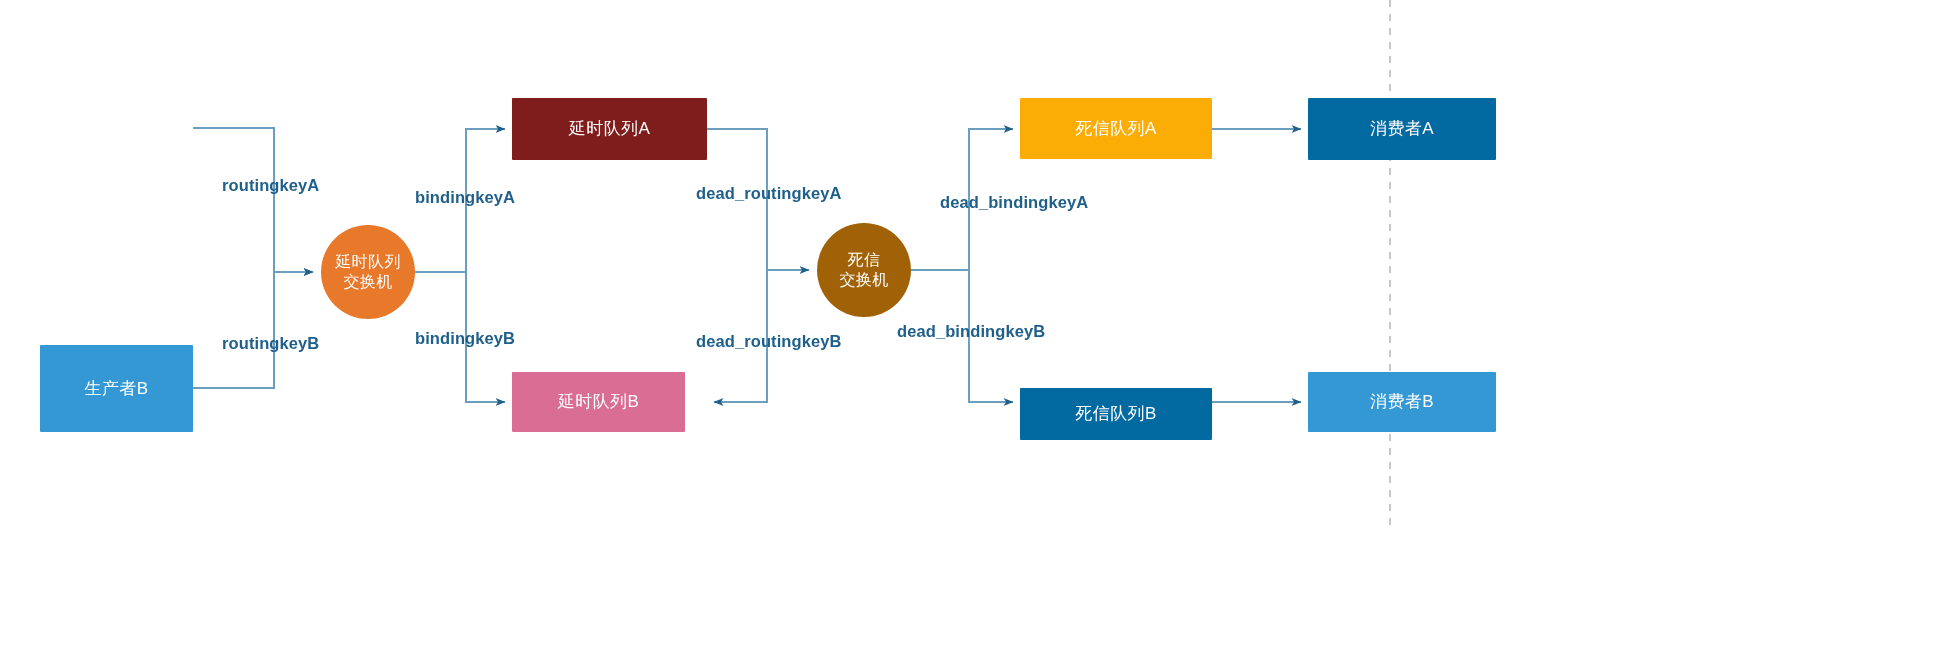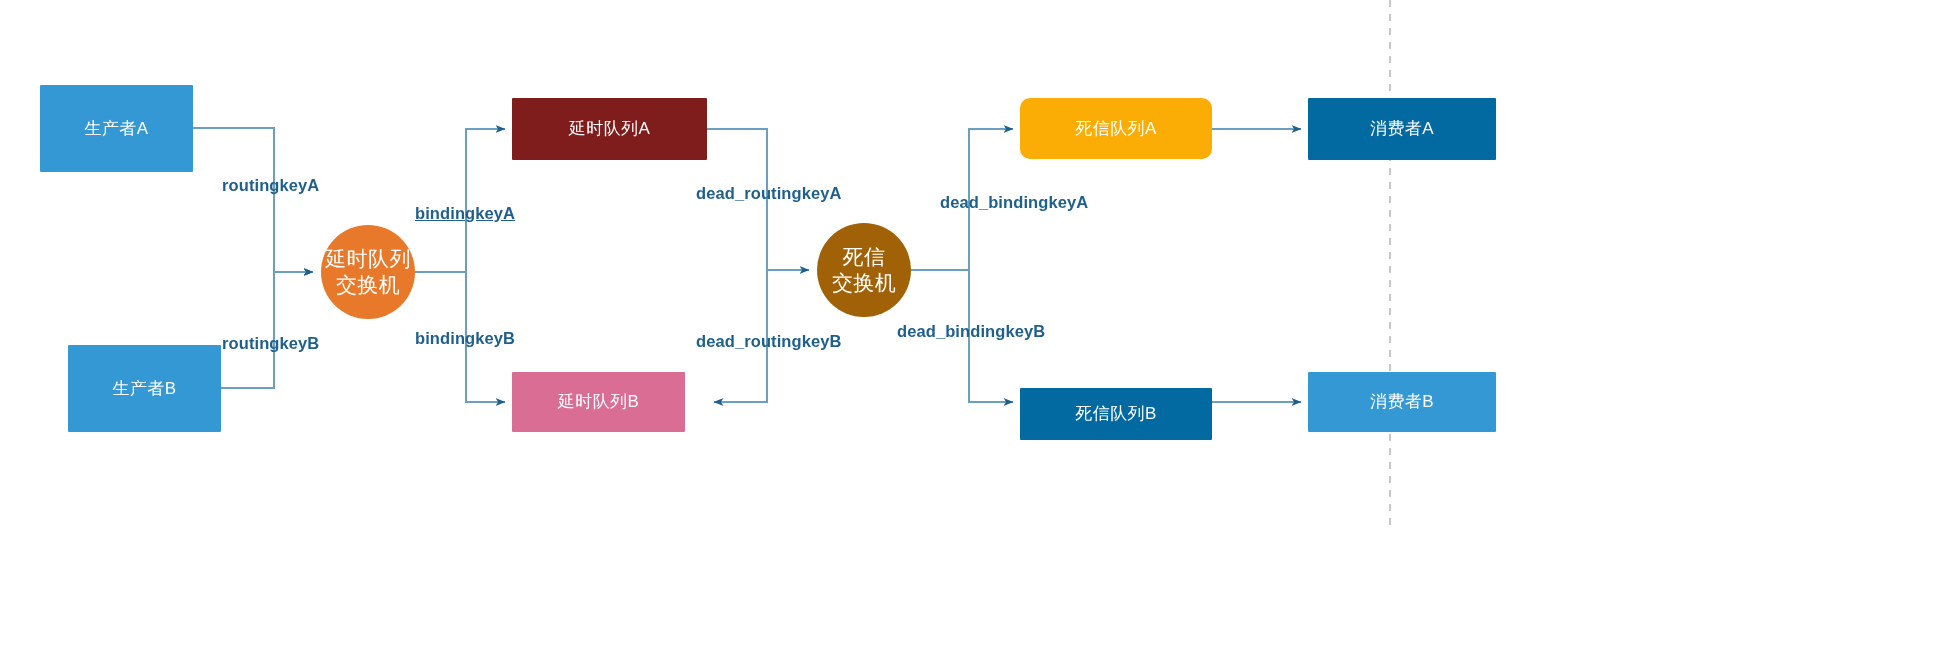--- a/index.html
+++ b/index.html
@@ -38,21 +38,21 @@
     line-height: 1.25;
     text-align: center;
     white-space: pre-line;
     user-select: none;
   }
   .node.box {
     border-radius: 1px;
   }
   .node.circle {
     border-radius: 50%;
-    font-size: 21px;
+    font-size: 16px;
   }
   .edge-label {
     position: absolute;
     color: #1f5f8b;
     font-size: 16.5px;
     font-weight: 700;
     letter-spacing: 0.1px;
     white-space: nowrap;
     user-select: none;
   }
@@ -88,25 +88,22 @@
       <path d="M911,270 L969,270 L969,402 L1013,402" marker-end="url(#ah)"></path>
 
       <path d="M1212,129 L1301,129" marker-end="url(#ah)"></path>
 
       <path d="M1212,402 L1301,402" marker-end="url(#ah)"></path>
     </g>
 
     <line x1="1390" y1="0" x2="1390" y2="528" stroke="#bbbbbb" stroke-width="1.6" stroke-dasharray="7 7"></line>
   </svg>
 
-  <div class="node box" style="left:40px;top:85px;width:153px;height:87px;background:#3498d4;">
-    <span>生产者A</span>
-  </div>
 
-  <div class="node box" style="left:40px;top:345px;width:153px;height:87px;background:#3498d4;margin-left:28px;">
+  <div class="node box" style="left:40px;top:345px;width:153px;height:87px;background:#3498d4;">
     <span>生产者B</span>
   </div>
 
   <div class="node circle" style="left:321px;top:225px;width:94px;height:94px;background:#e8782a;">
     <span>延时队列
 交换机</span>
   </div>
 
   <div class="node box" style="left:512px;top:98px;width:195px;height:62px;background:#7f1d1d;">
     <span>延时队列A</span>
@@ -114,38 +111,38 @@
 
   <div class="node box" style="left:512px;top:372px;width:173px;height:60px;background:#d96d93;">
     <span>延时队列B</span>
   </div>
 
   <div class="node circle" style="left:817px;top:223px;width:94px;height:94px;background:#a16207;">
     <span>死信
 交换机</span>
   </div>
 
-  <div class="node box" style="left:1020px;top:98px;width:192px;height:61px;background:#fcad05;border-radius:10px;">
+  <div class="node box" style="left:1020px;top:98px;width:192px;height:61px;background:#fcad05;">
     <span>死信队列A</span>
   </div>
 
   <div class="node box" style="left:1020px;top:388px;width:192px;height:52px;background:#0369a1;">
     <span>死信队列B</span>
   </div>
 
   <div class="node box" style="left:1308px;top:98px;width:188px;height:62px;background:#0369a1;">
     <span>消费者A</span>
   </div>
 
   <div class="node box" style="left:1308px;top:372px;width:188px;height:60px;background:#3498d4;">
     <span>消费者B</span>
   </div>
 
   <div class="edge-label" style="left:222px;top:176px;">routingkeyA</div>
   <div class="edge-label" style="left:222px;top:334px;">routingkeyB</div>
-  <div class="edge-label" style="left:415px;top:204px;text-decoration:underline;">bindingkeyA</div>
+  <div class="edge-label" style="left:415px;top:188px;">bindingkeyA</div>
   <div class="edge-label" style="left:415px;top:329px;">bindingkeyB</div>
   <div class="edge-label" style="left:696px;top:184px;">dead_routingkeyA</div>
   <div class="edge-label" style="left:696px;top:332px;">dead_routingkeyB</div>
   <div class="edge-label" style="left:897px;top:193px;margin-left:43px;">dead_bindingkeyA</div>
   <div class="edge-label" style="left:897px;top:322px;">dead_bindingkeyB</div>
 
 </div>
 
 </body></html>

